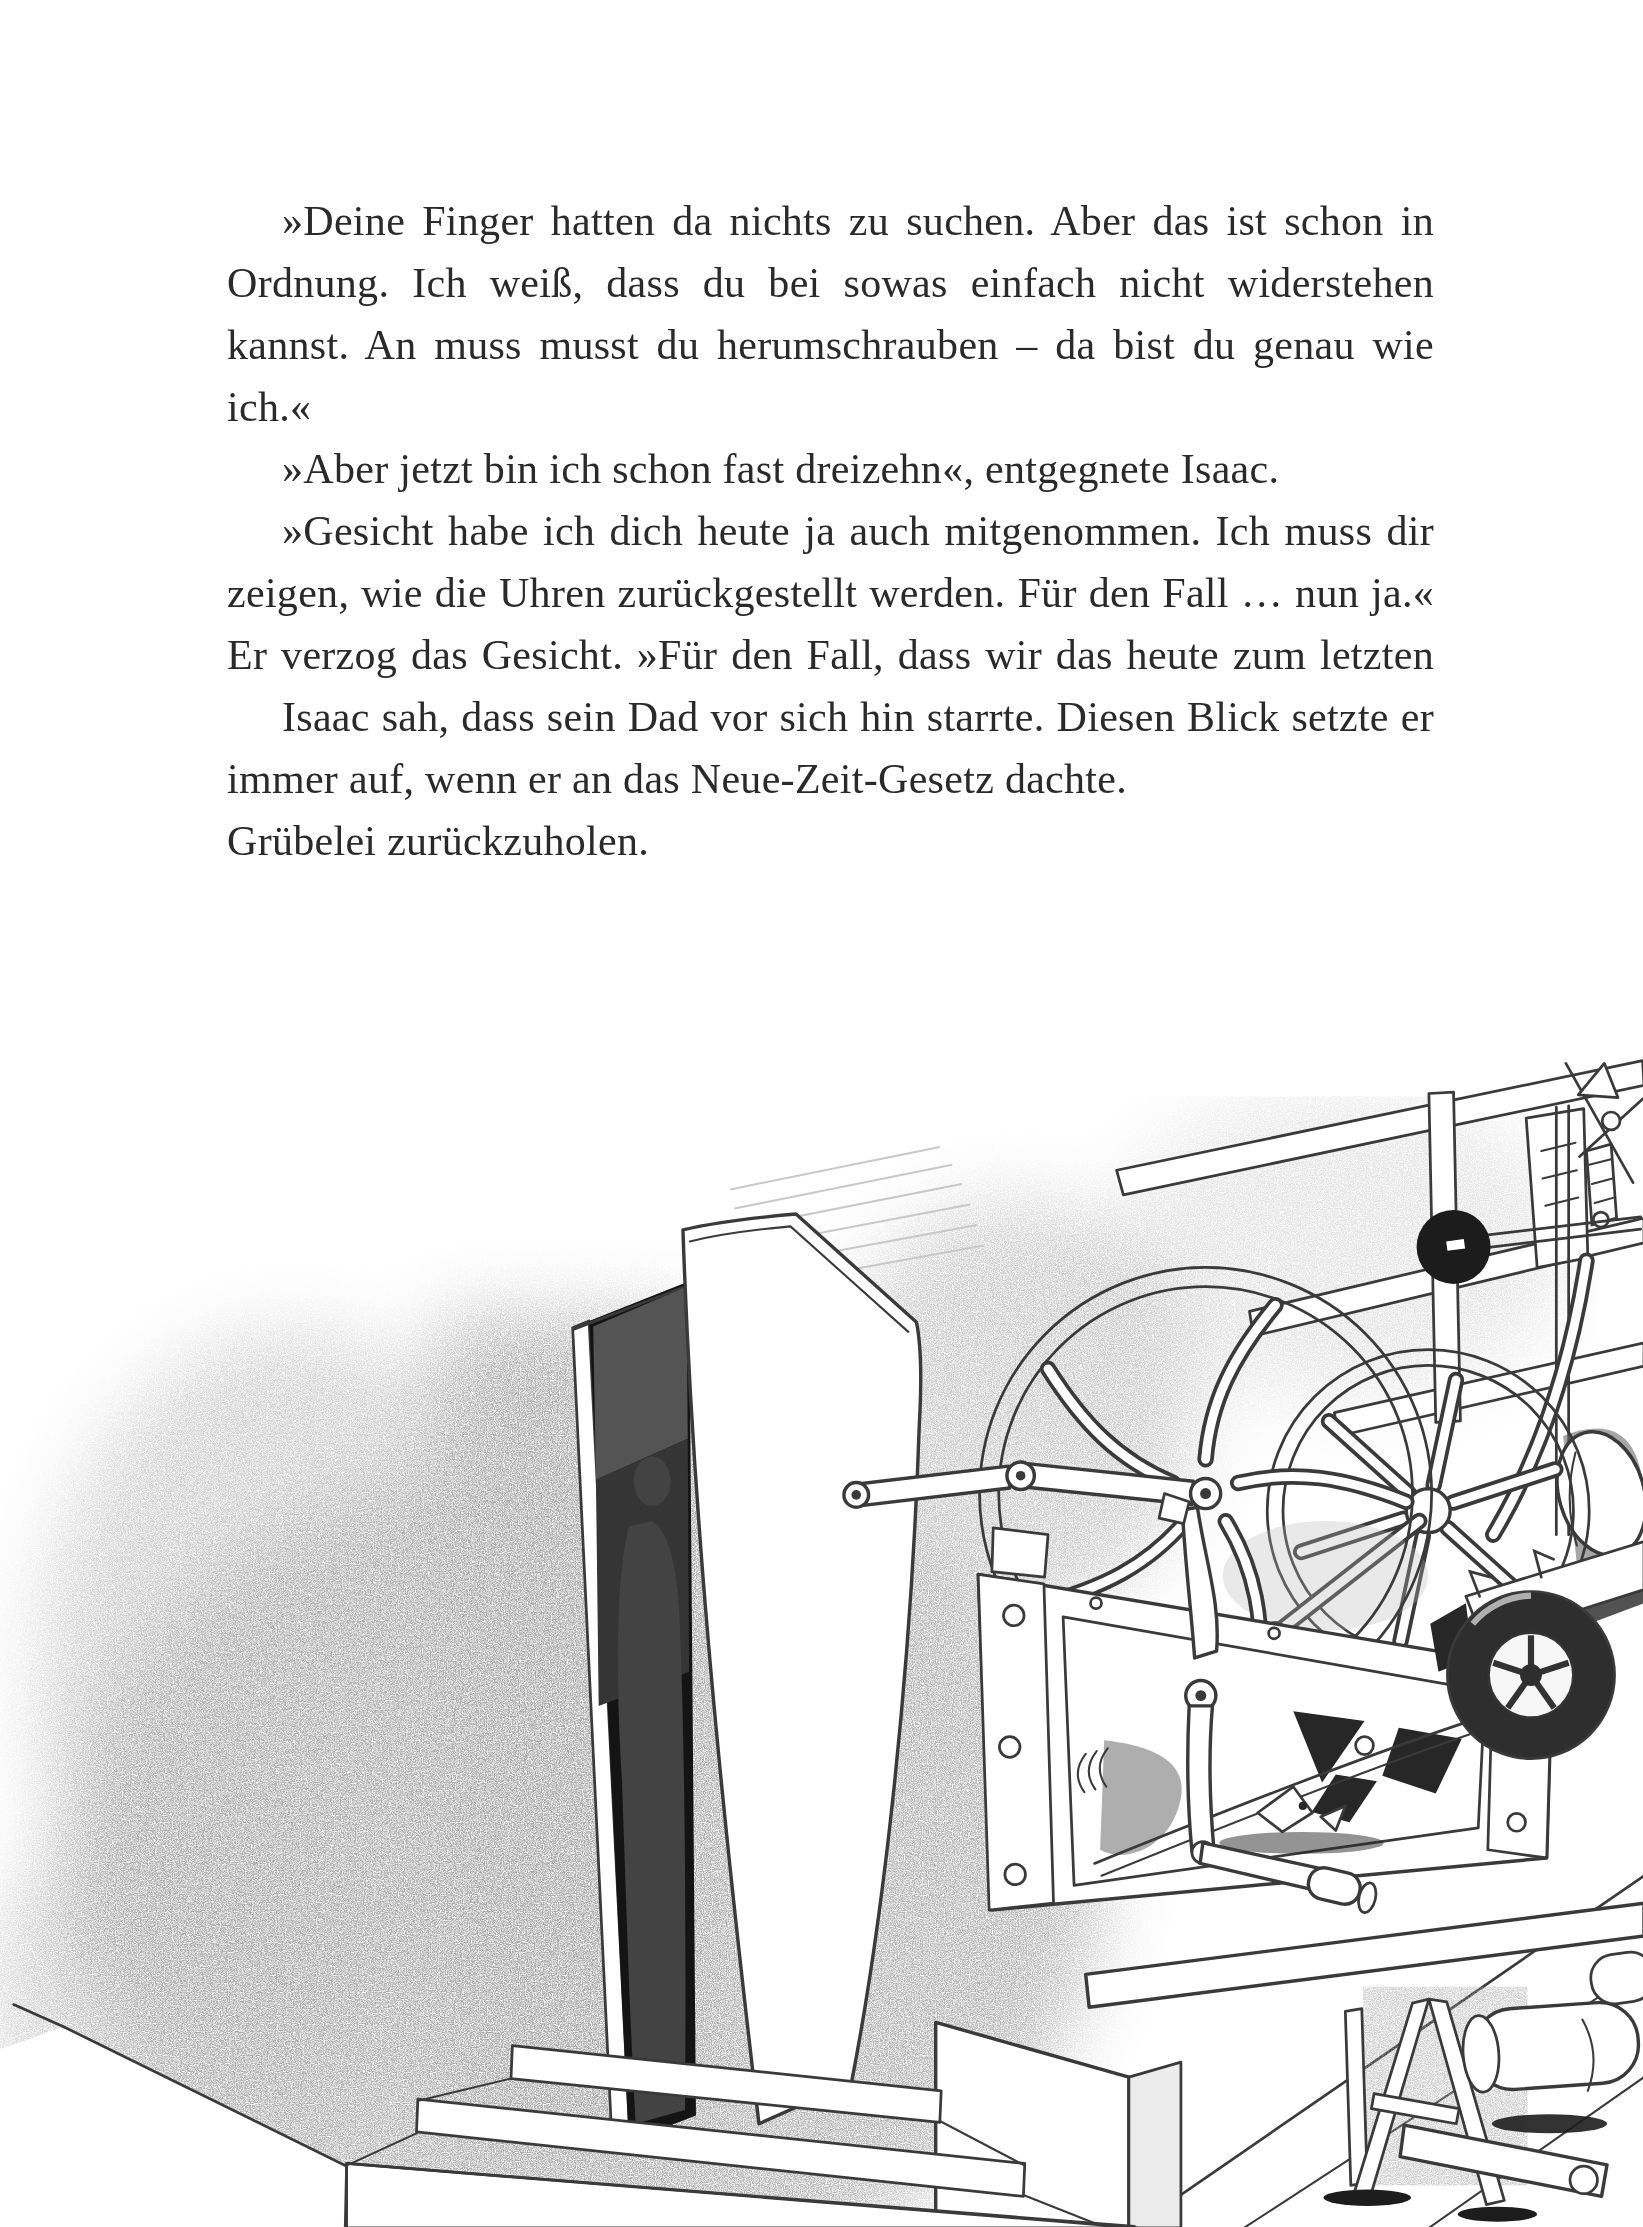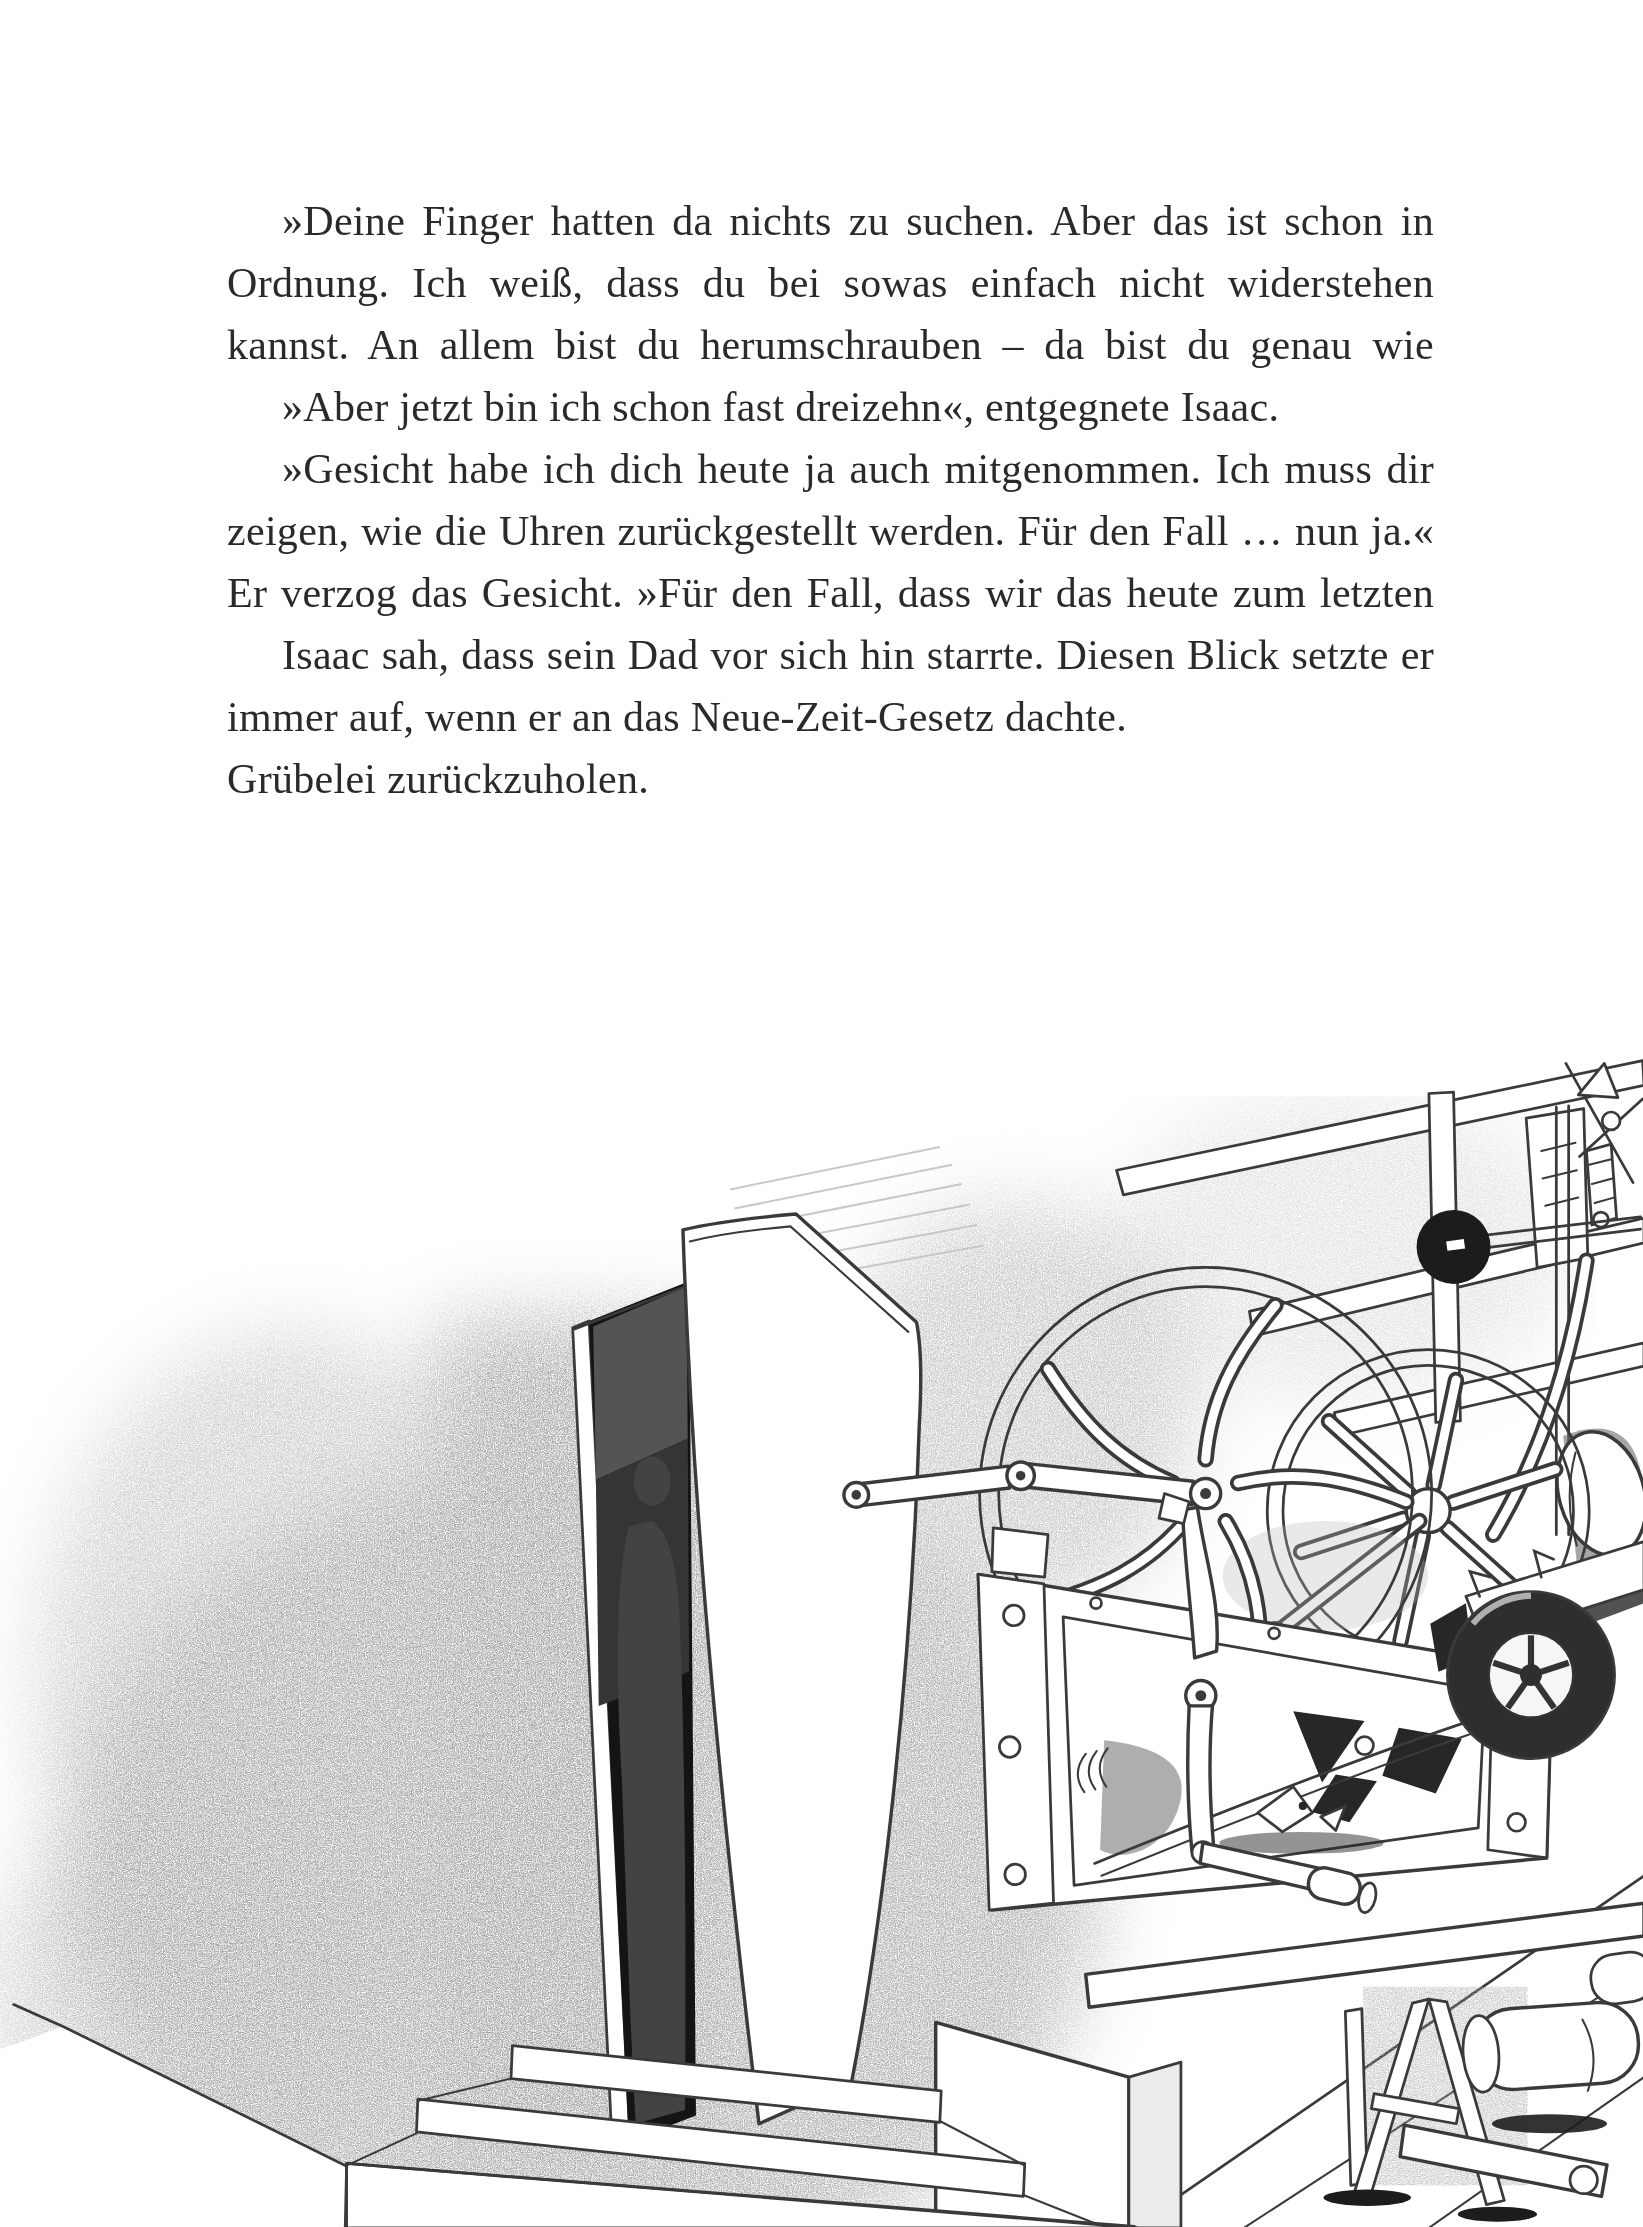--- a/index.html
+++ b/index.html
@@ -29,21 +29,22 @@
 </style>
 </head>
 <body>
 
 <div class="page">
 
   <div class="text-block">
       <div class="para">
         <div class="line indent">»Deine Finger hatten da nichts zu suchen. Aber das ist schon in</div>
         <div class="line">Ordnung. Ich weiß, dass du bei sowas einfach nicht widerstehen</div>
-        <div class="line">kannst. An allem bist du herumschrauben – da bist du genau wie</div>
+        <div class="line">kannst. An muss musst du herumschrauben – da bist du genau wie</div>
+        <div class="line end">ich.«</div>
       </div>
       <div class="para">
         <div class="line indent end">»Aber jetzt bin ich schon fast dreizehn«, entgegnete Isaac.</div>
       </div>
       <div class="para">
         <div class="line indent">»Gesicht habe ich dich heute ja auch mitgenommen. Ich muss dir</div>
         <div class="line">zeigen, wie die Uhren zurückgestellt werden. Für den Fall … nun ja.«</div>
         <div class="line">Er verzog das Gesicht. »Für den Fall, dass wir das heute zum letzten</div>
       </div>
       <div class="para">

